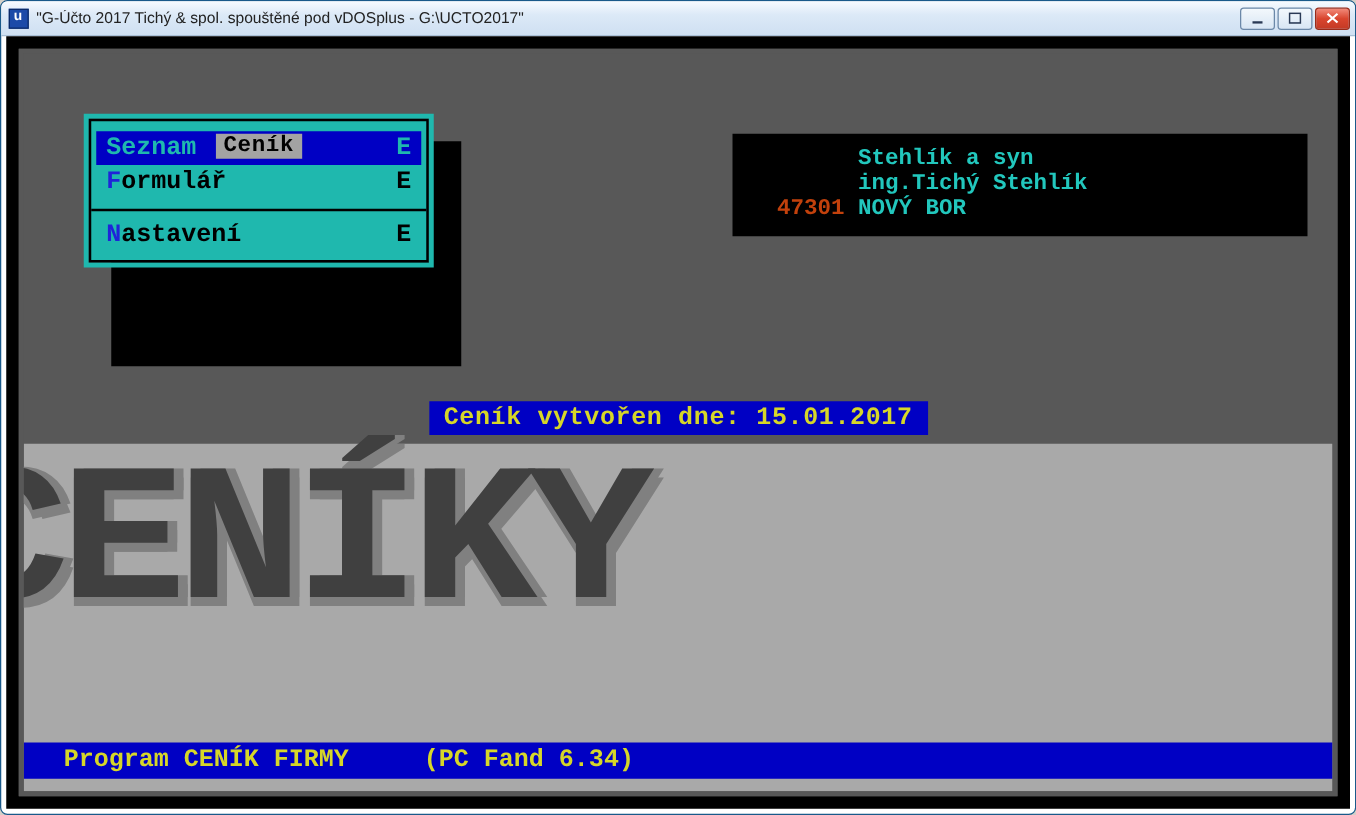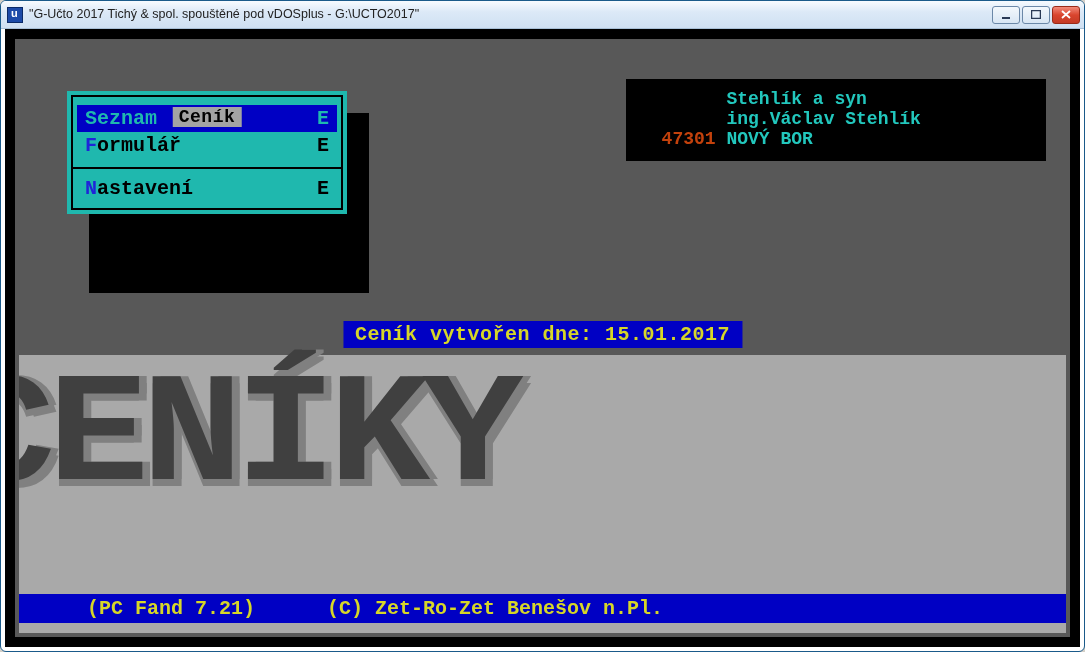--- a/index.html
+++ b/index.html
@@ -127,22 +127,22 @@
   .menu-row .shortcut { }
   .menu-box-inner {
     border: 2px solid #000;
     background: #1fb8ae;
   }
   .menu-hr { height:2px; background:#000; margin:2px 0; }
 
   
   .company-box {
     position: absolute;
-    right: 20px; top: 36px;
-    width: 420px;
+    right: 20px; top: 64px;
+    width: 460px;
     background: #000;
     padding: 10px 14px 12px 14px;
   }
   .company-box .line {
     color: #22c7bd;
     font-size: 18px; font-weight: bold;
     white-space: pre;
   }
   .company-box .zip {
     color: #c2410c;
@@ -247,30 +247,30 @@
             <div class="menu-row">
               <span class="label"><span class="hotkey">N</span><span>astavení</span></span>
               <span class="shortcut">E</span>
             </div>
           </div>
         </div>
       </div>
 
       <div class="company-box">
         <div class="line">        <span>Stehlík a syn</span></div>
-        <div class="line">        <span>ing.Václav Stehlík</span></div>
+        <div class="line">        <span>ing.Tichý Stehlík</span></div>
         <div class="line">  <span class="zip">47301</span> <span>NOVÝ BOR</span></div>
       </div>
 
       <div class="date-banner">Ceník vytvořen dne: 15.01.2017</div>
 
       <div class="big-title-wrap">
         <div class="big-title">CENÍKY</div>
       </div>
 
       <div class="footer-bar">
-        <span class="chunk">     <span>(PC Fand 7.21)</span></span>
-        <span class="chunk">      <span>(C) Zet-Ro-Zet Benešov n.Pl.</span> </span>
+        <span class="chunk">  <span>Program CENÍK FIRMY</span></span>
+        <span class="chunk">     <span>(PC Fand 6.34)</span></span>
       </div>
 
     </div>
   </div>
 </div>
 
 </body></html>

